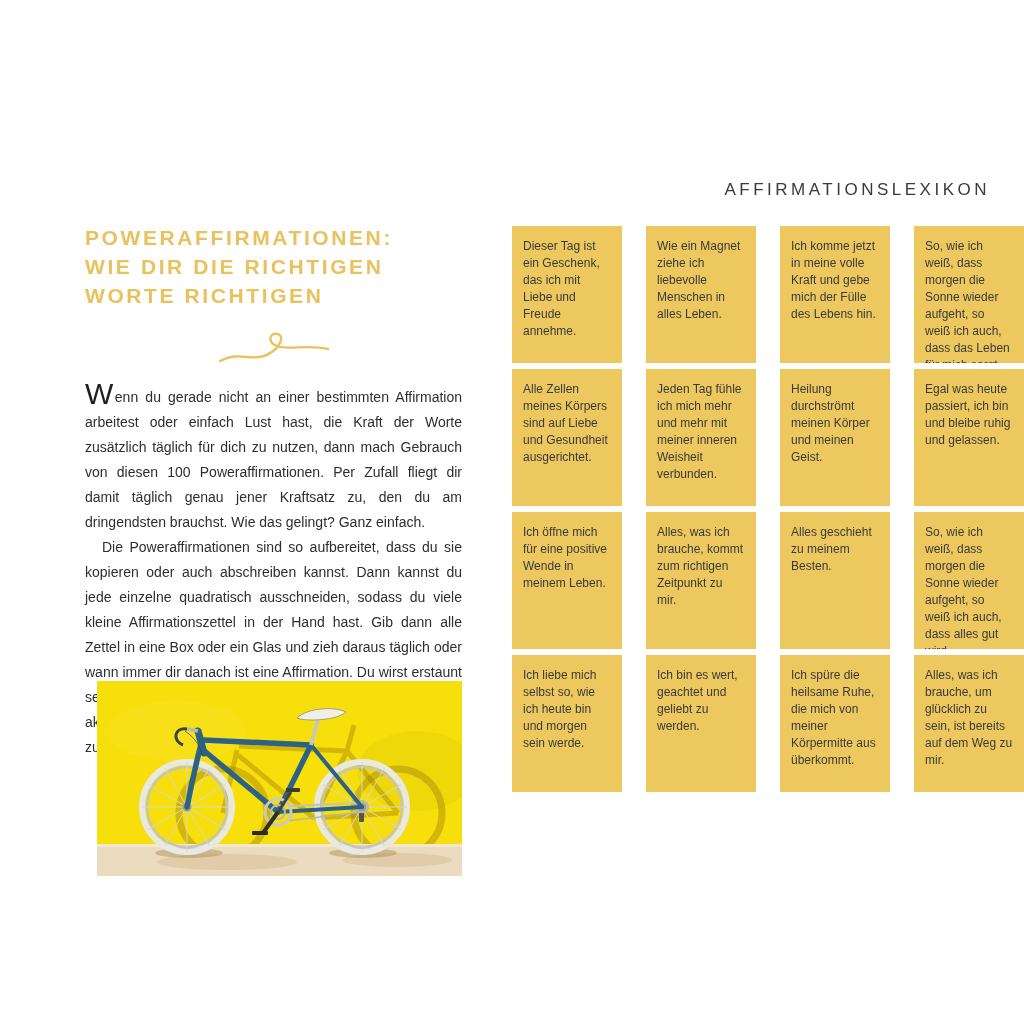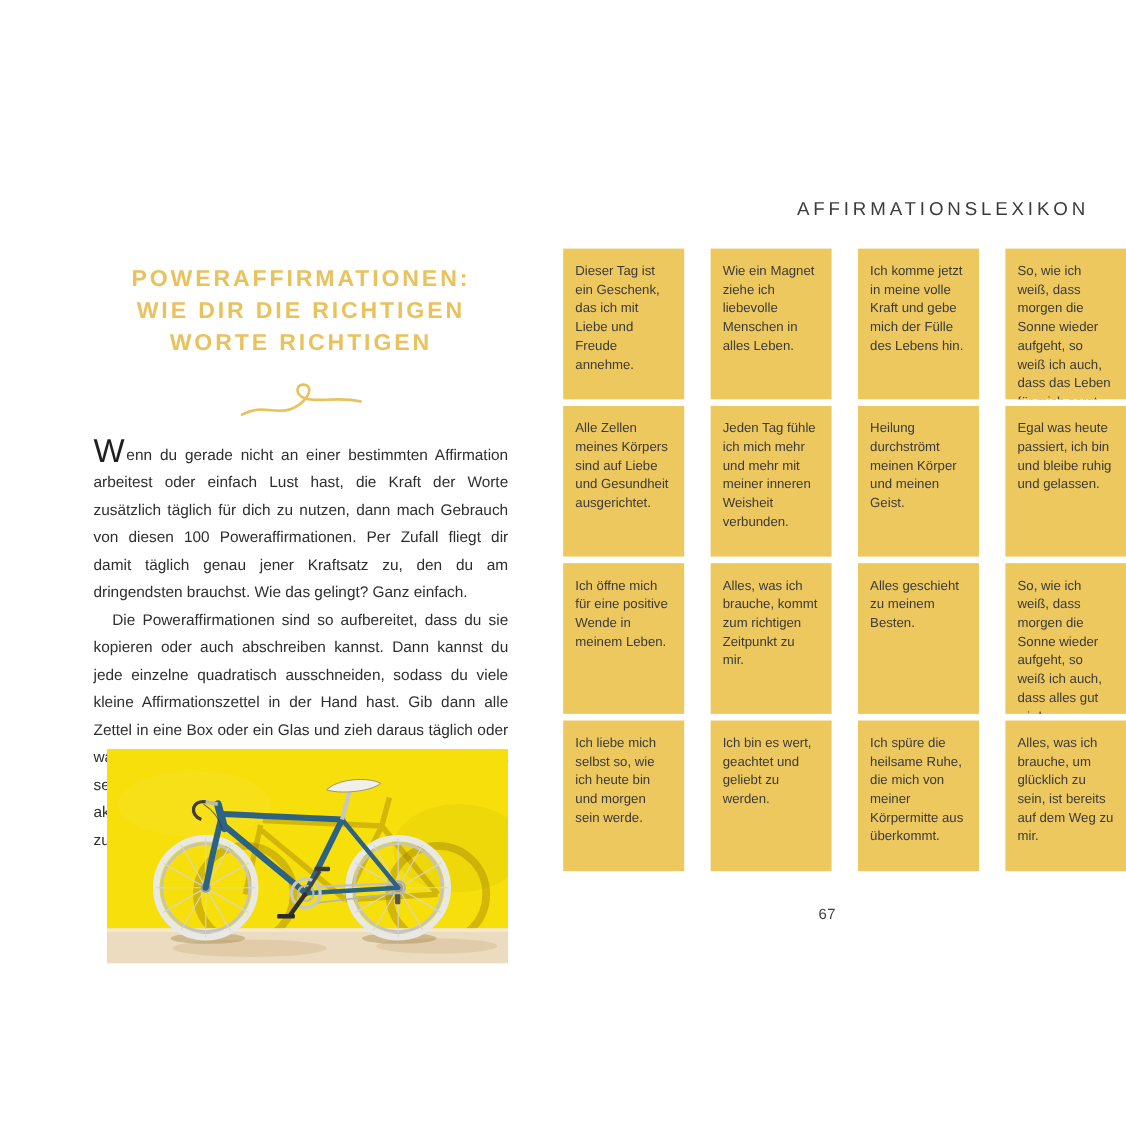--- a/index.html
+++ b/index.html
@@ -13,21 +13,21 @@
   
   .running-header{
     position:absolute;top:180px;right:34px;
     font-size:17px;font-weight:500;letter-spacing:3.5px;
     color:var(--text-dark,#2f2f2f);
   }
 
   
   .left-col{position:absolute;left:85px;top:224px;width:377px;}
   .title{
-    margin:16px 0 16px 0;text-align:center;
+    margin:0 0 16px 0;
     font-size:21px;font-weight:700;letter-spacing:2.6px;line-height:1.38;
     color:var(--title-gold,#e9c25d);
   }
   .flourish-wrap{text-align:center;margin:0 0 14px 0;height:44px;}
   .flourish{display:inline-block;}
   .flourish path{stroke:var(--title-gold,#e9c25d);stroke-width:2.4;fill:none;stroke-linecap:round;}
 
   .body-text{
     margin:0;text-align:justify;
     font-size:14px;line-height:25px;color:#2e2e2e;
@@ -177,15 +177,14 @@
       <div class="card">Ich öffne mich für eine positive Wende in meinem Leben.</div>
       <div class="card">Alles, was ich brauche, kommt zum richtigen Zeitpunkt zu mir.</div>
       <div class="card">Alles geschieht zu meinem Besten.</div>
       <div class="card">So, wie ich weiß, dass morgen die Sonne wieder aufgeht, so weiß ich auch, dass alles gut wird.</div>
       <div class="card">Ich liebe mich selbst so, wie ich heute bin und morgen sein werde.</div>
       <div class="card">Ich bin es wert, geachtet und geliebt zu werden.</div>
       <div class="card">Ich spüre die heilsame Ruhe, die mich von meiner Körpermitte aus überkommt.</div>
       <div class="card">Alles, was ich brauche, um glücklich zu sein, ist bereits auf dem Weg zu mir.</div>
     </div>
 
-  <div class="page-number">67</div>
 
 </div>
 
 </body></html>

